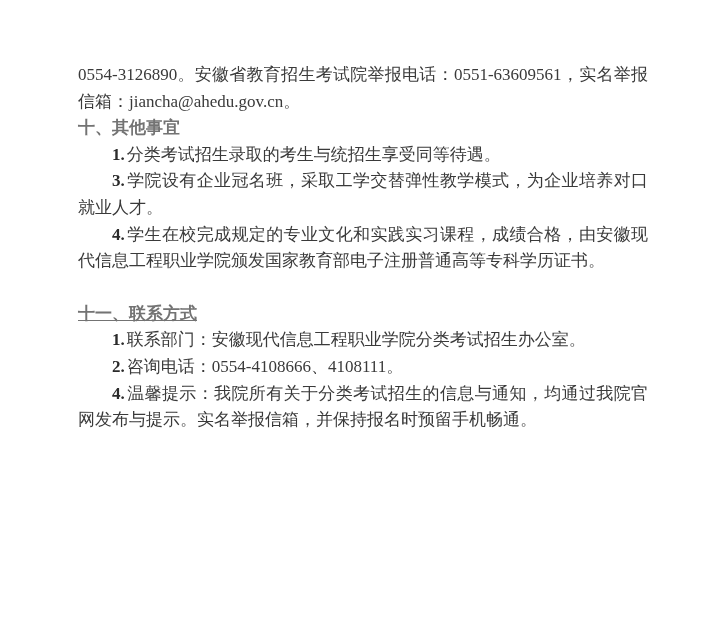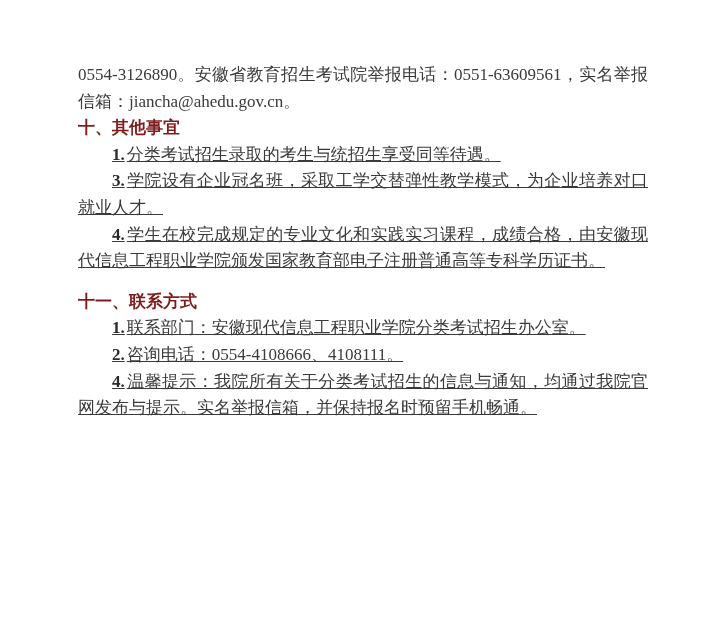--- a/index.html
+++ b/index.html
@@ -20,25 +20,25 @@
     text-align: justify;
   }
   .content p { margin: 0; }
   .para { text-indent: 0; }
   .heading {
     margin: 0;
     font-family: "Liberation Sans", "DejaVu Sans", sans-serif;
     font-weight: 700;
     font-size: 17px;
     line-height: 26.6px;
-    color: #7f1d1d;
+    color: #737373;
     text-align: left;
   }
-  .heading.gap-above { margin-top: 14px; }
-  .item { text-indent: 2em; text-decoration: underline; }
+  .heading.gap-above { margin-top: 26px; text-decoration: underline; }
+  .item { text-indent: 2em; }
   .num {
     font-weight: 700;
     color: #2b2b2b;
     margin-right: 2px;
   }
 </style>
 </head>
 <body>
 
 <div class="page">

